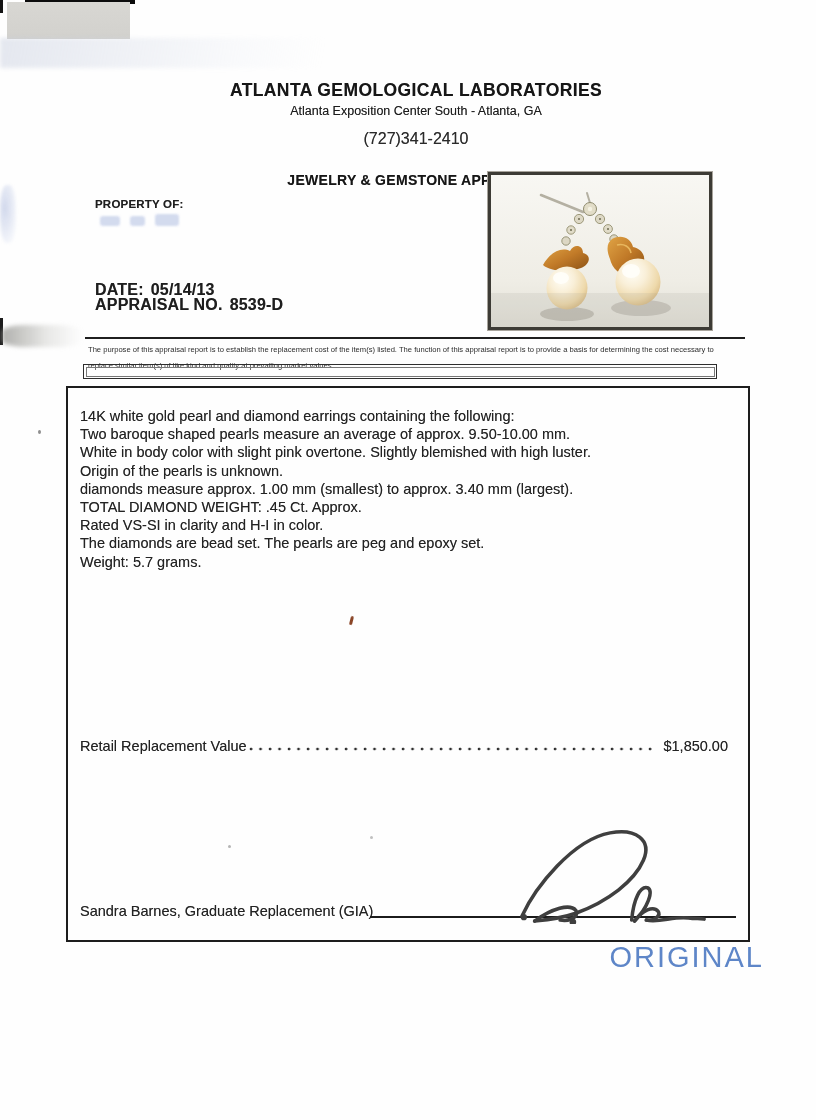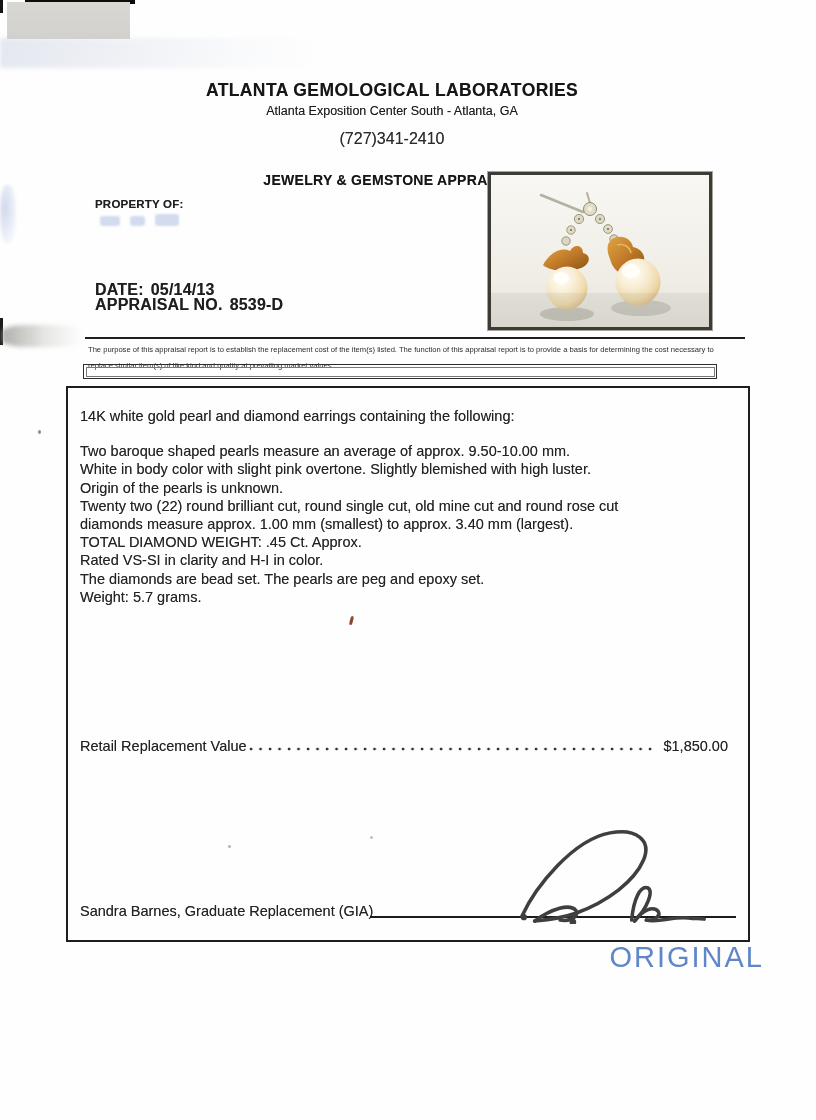--- a/index.html
+++ b/index.html
@@ -23,21 +23,21 @@
                   background:linear-gradient(90deg,rgba(150,150,146,0.75),rgba(190,190,186,0.35) 55%,transparent);
                   filter:blur(2px);border-radius:30%;}
   .art-dot1{position:absolute;left:38px;top:430px;width:3px;height:4px;background:#8f8f8f;
             border-radius:50%;filter:blur(0.5px);}
   .art-brownmark{position:absolute;left:350px;top:616px;width:3px;height:9px;background:#8a4527;
                  border-radius:2px;transform:rotate(14deg);filter:blur(0.3px);}
   .art-speck1{position:absolute;left:228px;top:845px;width:3px;height:3px;background:#b5b5b5;border-radius:50%;}
   .art-speck2{position:absolute;left:370px;top:836px;width:3px;height:3px;background:#c0c0c0;border-radius:50%;}
 
   
-  .header{position:absolute;left:92px;top:80px;width:600px;text-align:center;}
+  .header{position:absolute;left:116px;top:80px;width:600px;text-align:center;}
   .company{font-size:17.5px;font-weight:bold;letter-spacing:0.4px;color:#161616;}
   .address{font-size:12.5px;margin-top:3px;color:#1c1c1c;}
   .phone{font-size:16px;margin-top:12px;color:#2a2a2a;}
   .doctitle{font-size:14px;font-weight:bold;letter-spacing:0.3px;margin-top:24px;color:#161616;}
 
   
   .property{position:absolute;left:95px;top:198px;font-size:11.5px;font-weight:bold;letter-spacing:0.2px;}
   .redact{position:absolute;filter:blur(1.3px);border-radius:3px;background:#ccd5ec;opacity:0.85;}
   .dateline{position:absolute;left:95px;top:282px;font-size:16px;font-weight:bold;letter-spacing:0.2px;line-height:15px;}
   .dateline .lbl{margin-right:7px;}
@@ -53,21 +53,21 @@
 
   
   .thinbox{position:absolute;left:83px;top:364px;width:634px;height:15px;box-sizing:border-box;
            border:1.5px solid #2e2e2e;}
   .thinbox-inner{margin:1.5px;height:8px;border:0.8px solid #777;}
 
   
   .mainbox{position:absolute;left:66px;top:386px;width:684px;height:556px;box-sizing:border-box;
            border:2px solid #1d1d1d;background:transparent;}
   .desc{position:absolute;left:80px;top:407px;width:660px;font-size:14.5px;line-height:18.2px;color:#232323;}
-  .desc .intro{margin-bottom:17px;}
+  .desc .intro{}
 
   
   .value-row{position:absolute;left:80px;top:706px;width:648px;display:flex;align-items:baseline;
              font-size:14.5px;color:#232323;margin-top:32px;}
   .value-label{white-space:nowrap;}
   .dots{flex:1;height:14px;margin:0 6px 0 2px;align-self:flex-end;
         background-image:radial-gradient(circle at 2px 9px,#2e2e2e 1.1px,transparent 1.7px);
         background-size:9.5px 14px;background-repeat:repeat-x;}
   .value-amount{white-space:nowrap;}
 
@@ -173,21 +173,20 @@
     <div class="thinbox-inner"></div>
   </div>
 
   <div class="mainbox"></div>
 
   <div class="desc scan">
     <div class="intro">14K white gold pearl and diamond earrings containing the following:</div>
     <div>Two baroque shaped pearls measure an average of approx. 9.50-10.00 mm.</div>
     <div>White in body color with slight pink overtone.  Slightly blemished with high luster.</div>
     <div>Origin of the pearls is unknown.</div>
-    <div>Twenty two (22) round brilliant cut, round single cut, old mine cut and round rose cut</div>
     <div>diamonds measure approx. 1.00 mm (smallest) to approx. 3.40 mm (largest).</div>
     <div>TOTAL DIAMOND WEIGHT: .45 Ct. Approx.</div>
     <div>Rated VS-SI in clarity and H-I in color.</div>
     <div>The diamonds are bead set.  The pearls are peg and epoxy set.</div>
     <div>Weight: 5.7 grams.</div>
   </div>
 
   <div class="value-row scan">
     <span class="value-label">Retail Replacement Value</span>
     <span class="dots"></span>

